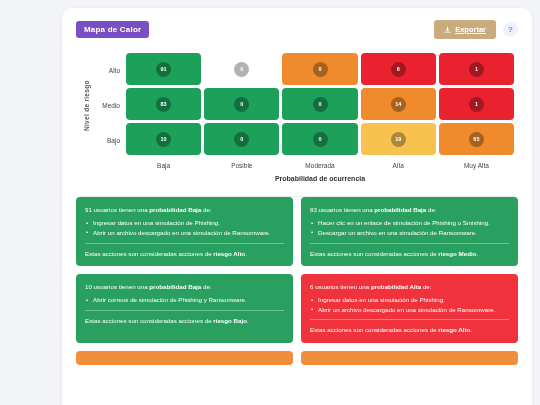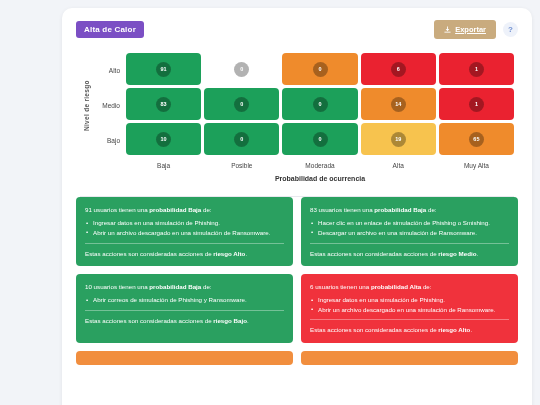--- a/index.html
+++ b/index.html
@@ -104,21 +104,21 @@
   .dc-rule { height: 1px; background: rgba(255,255,255,0.35); margin: 4px 0 5px 0; }
   .dc-foot { font-size: 6.2px; line-height: 1.5; }
   .dc-foot b { font-weight: bold; }
 </style>
 </head>
 <body>
 
 <div class="page-card">
 
   <div class="hdr">
-    <span class="badge">Alta de Calor</span>
+    <span class="badge">Mapa de Calor</span>
     <div class="hdr-right">
       <button class="btn-export">
         <svg viewBox="0 0 16 16">
           <path d="M7 1h2v6h3l-4 5-4-5h3z"></path>
             <rect x="1" y="13" width="14" height="2"></rect>
         </svg>
         <span>Exportar</span>
       </button>
       <button class="btn-help">?</button>
     </div>

